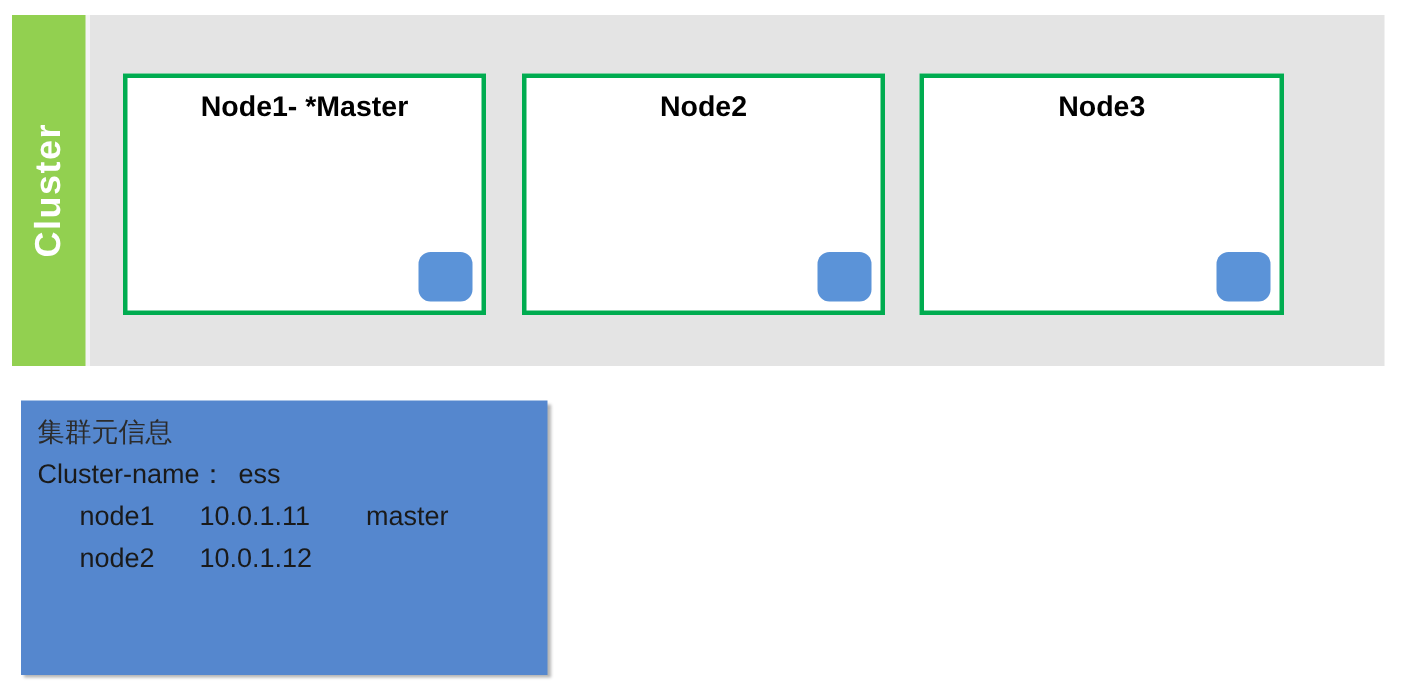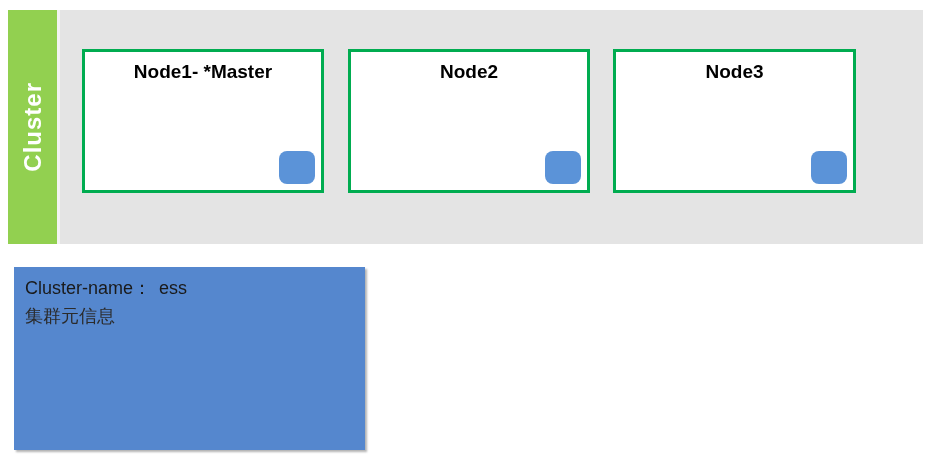--- a/index.html
+++ b/index.html
@@ -37,21 +37,21 @@
     color: #ffffff;
     font-weight: bold;
     font-size: 24px;
     letter-spacing: 1px;
   }
 
   
   .node-box {
     position: absolute;
     top: 49px;
-    height: 144px;
+    height: 161px;
     width: 242px;
     background: #ffffff;
     border: 3px solid #00AC50;
   }
   .node-box.n1 { left: 82px; }
   .node-box.n2 { left: 348px; }
   .node-box.n3 { left: 613px; width: 243px; }
   .node-title {
     text-align: center;
     font-weight: bold;
@@ -106,24 +106,34 @@
     <div class="node-title">Node2</div>
     <div class="node-chip"></div>
   </div>
 
   <div class="node-box n3">
     <div class="node-title">Node3</div>
     <div class="node-chip"></div>
   </div>
 
   <div class="info-box">
+    <div class="info-line info-title">集群元信息</div>
+
     <div class="info-line">
       <span>Cluster-name：</span><span class="cluster-name-value">ess</span>
     </div>
 
-    <div class="info-line info-title">集群元信息</div>
 
+    <div class="node-row">
+      <span class="nname">node1</span>
+      <span class="nip">10.0.1.11</span>
+      <span class="nrole">master</span>
+    </div>
 
-
+    <div class="node-row">
+      <span class="nname">node2</span>
+      <span class="nip">10.0.1.12</span>
+      <span class="nrole"></span>
+    </div>
 
   </div>
 
 </div>
 
 </body></html>

